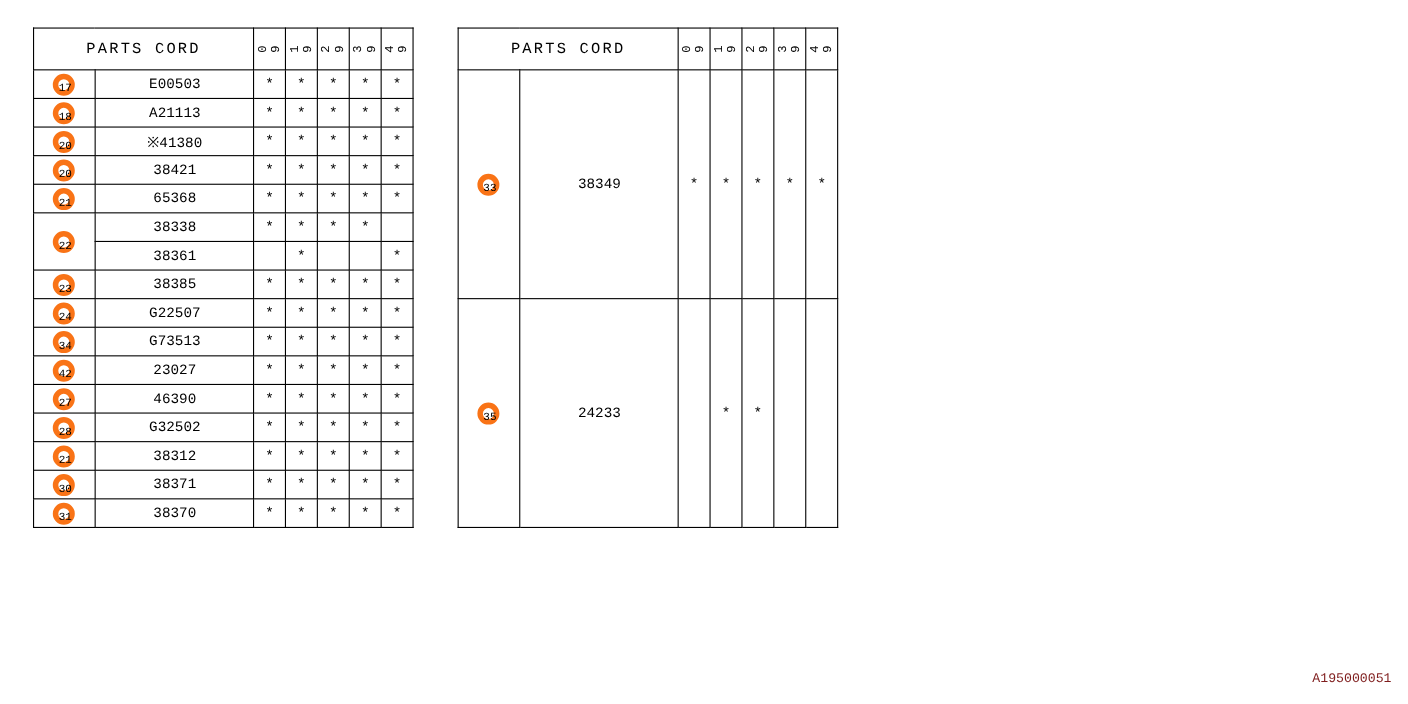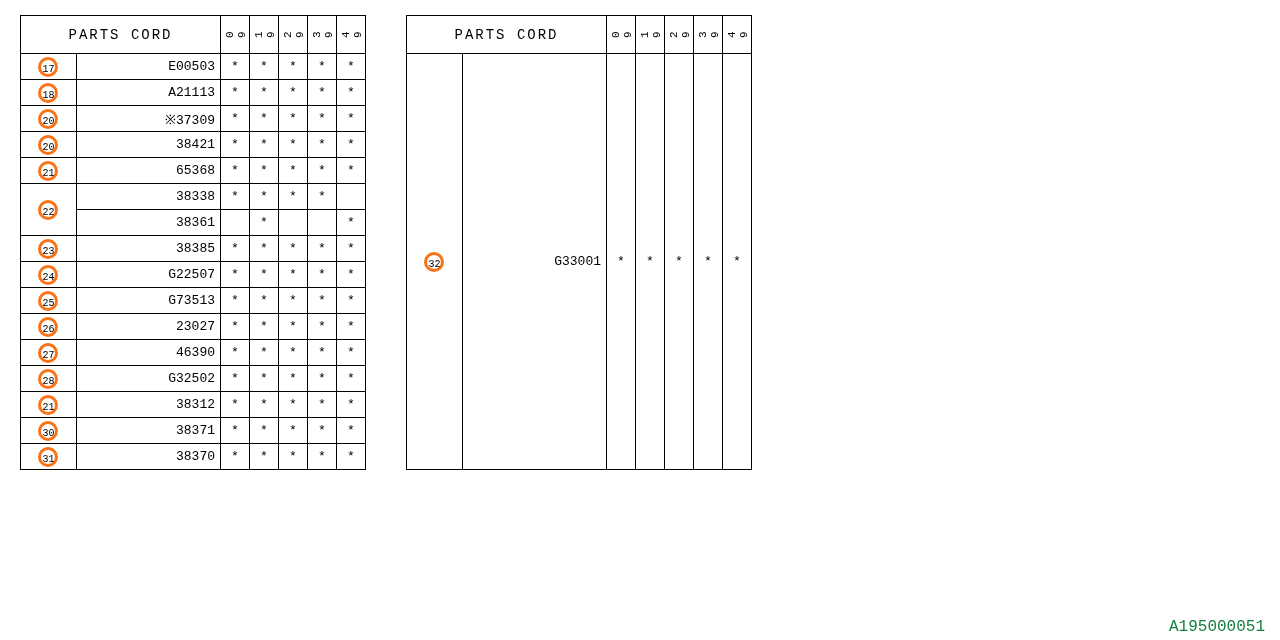--- a/index.html
+++ b/index.html
@@ -10,20 +10,21 @@
       width: 1280px;
       height: 640px;
       position: relative;
       overflow: hidden;
     }
     .page {
       width: 1280px;
       height: 640px;
       background: #fff;
       position: relative;
+      padding: 10px;
     }
     .tables-container {
       display: flex;
       flex-direction: row;
       gap: 40px;
       padding: 15px 20px;
     }
     table {
       border-collapse: collapse;
       font-family: 'Courier New', Courier, monospace;
@@ -42,50 +43,50 @@
       min-width: 200px;
       font-weight: normal;
       font-size: 14px;
       letter-spacing: 2px;
     }
     .col-num {
       min-width: 30px;
       text-align: center;
     }
     .col-code {
-      text-align: right;
+      text-align: center;
       min-width: 80px;
       padding-left: 6px;
     }
     .circled {
       display: inline-block;
       width: 20px;
       height: 20px;
-      border: 3px solid #f97316;
+      border: 5px solid #f97316;
       border-radius: 50%;
       text-align: center;
       line-height: 20px;
       font-size: 10px;
     }
     .year-header {
       writing-mode: vertical-lr;
       transform: rotate(180deg);
       font-size: 11px;
       text-align: center;
       padding: 4px 2px;
       height: 38px;
       vertical-align: bottom;
     }
     .watermark {
       position: absolute;
-      bottom: 4px;
+      bottom: 16px;
       right: 15px;
       font-family: 'Courier New', Courier, monospace;
-      font-size: 16px;
-      color: #15803d;
+      font-size: 12px;
+      color: #7f1d1d;
     }
   </style>
 </head>
 <body>
 
 <div class="page">
   <div class="tables-container">
 
     <table>
       <thead>
@@ -112,21 +113,21 @@
             <td class="col-num"><span class="circled">18</span></td>
             <td class="col-code">A21113</td>
             <td>*</td>
             <td>*</td>
             <td>*</td>
             <td>*</td>
             <td>*</td>
           </tr>
           <tr>
             <td class="col-num"><span class="circled">20</span></td>
-            <td class="col-code">※37309</td>
+            <td class="col-code">※41380</td>
             <td>*</td>
             <td>*</td>
             <td>*</td>
             <td>*</td>
             <td>*</td>
           </tr>
           <tr>
             <td class="col-num"><span class="circled">20</span></td>
             <td class="col-code">38421</td>
             <td>*</td>
@@ -173,30 +174,30 @@
           <tr>
             <td class="col-num"><span class="circled">24</span></td>
             <td class="col-code">G22507</td>
             <td>*</td>
             <td>*</td>
             <td>*</td>
             <td>*</td>
             <td>*</td>
           </tr>
           <tr>
-            <td class="col-num"><span class="circled">25</span></td>
+            <td class="col-num"><span class="circled">34</span></td>
             <td class="col-code">G73513</td>
             <td>*</td>
             <td>*</td>
             <td>*</td>
             <td>*</td>
             <td>*</td>
           </tr>
           <tr>
-            <td class="col-num"><span class="circled">26</span></td>
+            <td class="col-num"><span class="circled">42</span></td>
             <td class="col-code">23027</td>
             <td>*</td>
             <td>*</td>
             <td>*</td>
             <td>*</td>
             <td>*</td>
           </tr>
           <tr>
             <td class="col-num"><span class="circled">27</span></td>
             <td class="col-code">46390</td>
@@ -250,28 +251,37 @@
         <tr>
           <td colspan="2" class="col-parts-cord">PARTS  CORD</td>
           <td class="year-header">9<br>0</td>
           <td class="year-header">9<br>1</td>
           <td class="year-header">9<br>2</td>
           <td class="year-header">9<br>3</td>
           <td class="year-header">9<br>4</td>
         </tr>
       </thead>
       <tbody id="table2-body">
-      <tr>
-            <td class="col-num"><span class="circled">32</span></td>
-            <td class="col-code">G33001</td>
-            <td>*</td>
-            <td>*</td>
-            <td>*</td>
-            <td>*</td>
-            <td>*</td>
+          <tr>
+            <td class="col-num"><span class="circled">33</span></td>
+            <td class="col-code">38349</td>
+            <td>*</td>
+            <td>*</td>
+            <td>*</td>
+            <td>*</td>
+            <td>*</td>
+          </tr>
+          <tr>
+            <td class="col-num"><span class="circled">35</span></td>
+            <td class="col-code">24233</td>
+            <td></td>
+            <td>*</td>
+            <td>*</td>
+            <td></td>
+            <td></td>
           </tr>
         </tbody>
     </table>
 
   </div>
 
   <div class="watermark">A195000051</div>
 </div>
 
 </body></html>

